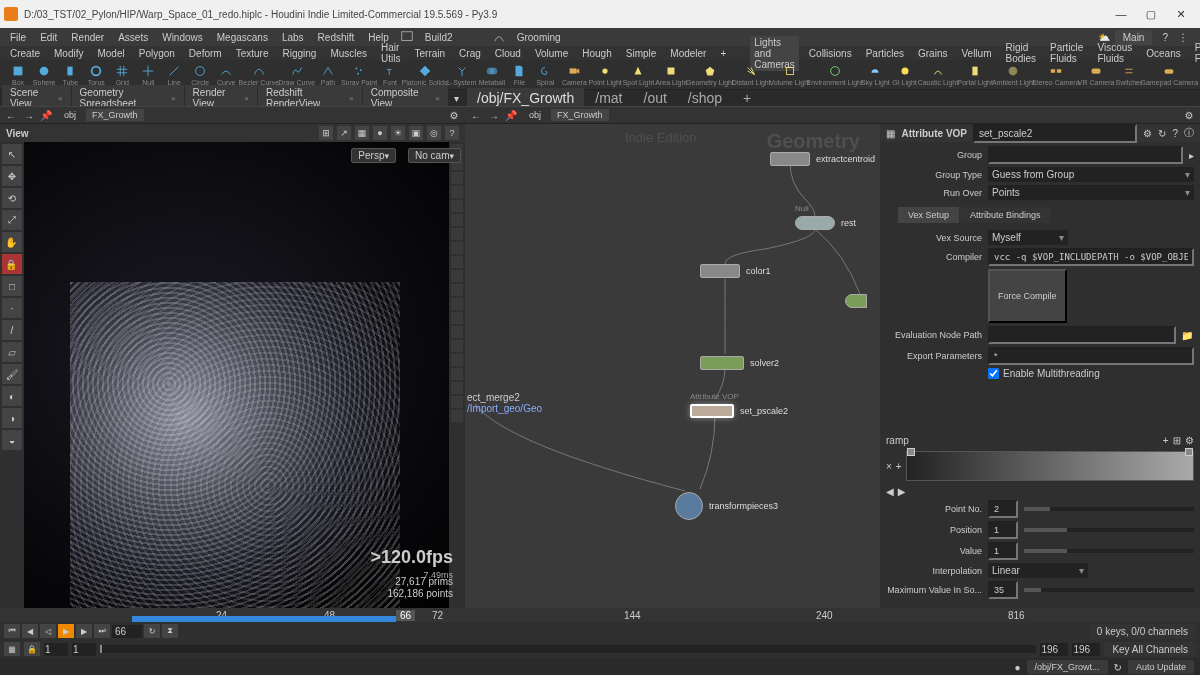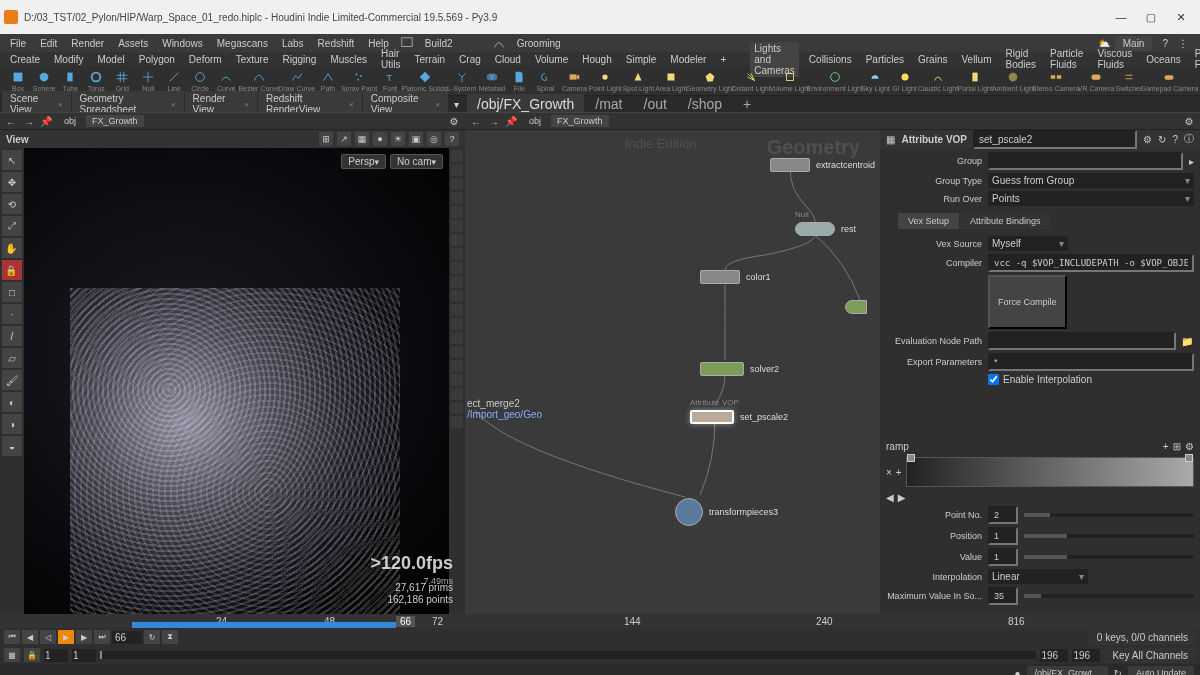--- a/index.html
+++ b/index.html
@@ -1,17 +1,17 @@
 <!DOCTYPE html>
 <html><head>
 <meta charset="utf-8">
 <style>
 *{margin:0;padding:0;box-sizing:border-box;font-family:Arial,sans-serif;font-size:10px;color:#ccc;user-select:none}
 body{background:#2a2a2a;width:1200px;height:675px;overflow:hidden;position:relative}
-.titlebar{height:34px;background:#f0f0f0;display:flex;align-items:center;padding:9px 4px;color:#333}
+.titlebar{height:28px;background:#f0f0f0;display:flex;align-items:center;padding:9px 4px;color:#333}
 .titlebar-text{flex:1;color:#444;font-size:10px}
 .wbtn{width:30px;height:22px;display:flex;align-items:center;justify-content:center;color:#333;font-size:11px}
 .wbtn.close{color:#333}
 .menubar{height:18px;background:#3a3a3a;display:flex;align-items:center;padding:0 4px;gap:2px}
 .menu{padding:2px 6px;color:#ccc;font-size:10px}
 .menu-ico{width:16px;height:16px;display:inline-flex;align-items:center;justify-content:center;margin:0 2px}
 .svg-user{width:14px;height:14px;fill:#aaa}
 .menubar-r{margin-left:auto;display:flex;align-items:center;gap:4px;padding-right:8px}
 .main-label{background:#444;padding:2px 8px;border-radius:2px}
 .shelfbar{height:14px;background:#333;display:flex;align-items:center;padding:0 6px;gap:6px;font-size:9px;color:#999}
@@ -28,21 +28,21 @@
 .pathbar .seg{padding:1px 6px;font-size:9px}
 .pathbar .ico{width:14px;height:14px;display:inline-flex;align-items:center;justify-content:center}
 .workspace{display:flex;height:484px}
 .left-panel{width:465px;display:flex;flex-direction:column;background:#1a1a1a;position:relative}
 .view-hdr{height:18px;background:#333;display:flex;align-items:center;padding:0 6px;gap:6px}
 .view-hdr .icos{margin-left:auto;display:flex;gap:4px}
 .view-hdr .ico{width:14px;height:14px;display:flex;align-items:center;justify-content:center;background:#444;font-size:9px}
 .viewport{flex:1;background:radial-gradient(ellipse at 40% 45%,#1a1a22 0%,#0a0a0e 60%,#000 100%);position:relative;overflow:hidden}
 .viewport-obj{position:absolute;left:70px;top:140px;width:330px;height:340px;background:radial-gradient(ellipse at 35% 40%,rgba(200,200,220,0.6) 0%,rgba(150,150,170,0.4) 30%,rgba(80,80,100,0.3) 55%,transparent 75%);filter:contrast(1.2)}
 .viewport-obj::before{content:"";position:absolute;inset:0;background:repeating-radial-gradient(circle at 30% 30%,rgba(255,255,255,0.15) 0 2px,transparent 2px 5px),repeating-radial-gradient(circle at 60% 60%,rgba(255,255,255,0.1) 0 2px,transparent 2px 6px);mix-blend-mode:screen}
-.view-overlay{position:absolute;right:22px;top:6px;display:flex;gap:4px}
+.view-overlay{position:absolute;right:4px;top:6px;display:flex;gap:12px}
 .vbtn{background:#333;border:1px solid #555;padding:1px 6px;font-size:9px;border-radius:2px}
 .fps{position:absolute;right:12px;bottom:40px;font-size:18px;color:#ccc;font-weight:bold}
 .fps-sub{position:absolute;right:12px;bottom:28px;font-size:9px;color:#aaa}
 .stats{position:absolute;right:12px;bottom:8px;font-size:9px;color:#aaa;text-align:right;line-height:12px}
 .hint{position:absolute;left:30px;bottom:4px;font-size:8px;color:#999;line-height:11px;max-width:360px}
 .ltools{position:absolute;left:0;top:0;width:24px;height:100%;background:#2f2f2f;display:flex;flex-direction:column;padding:2px;gap:2px}
 .ltools .t{width:20px;height:20px;background:#444;display:flex;align-items:center;justify-content:center}
 .rtools{position:absolute;right:0;top:0;width:16px;height:100%;background:#2f2f2f;display:flex;flex-direction:column;padding:2px;gap:2px}
 .rtools .t{width:12px;height:12px;background:#3a3a3a}
 .network{flex:1;display:flex;flex-direction:column;background:#2a2a2a}
@@ -619,21 +619,21 @@
           <span>📁</span>
         </div>
       <div class="prow">
           <span class="lbl">Export Parameters</span>
           <input class="inp" value="*" style="">
         </div>
       <div class="prow">
           <span class="lbl"></span>
           <label class="chk">
             <input type="checkbox" checked="" style="">
-            <span>Enable Interpolation</span>
+            <span>Enable Multithreading</span>
           </label>
         </div>
       <div style="height:50px"></div>
       <div class="ramp-hdr">
           <span>ramp</span>
           <div style="flex:1"></div>
           <span>+</span>
           <span>⊞</span>
           <span>⚙</span>
         </div>

